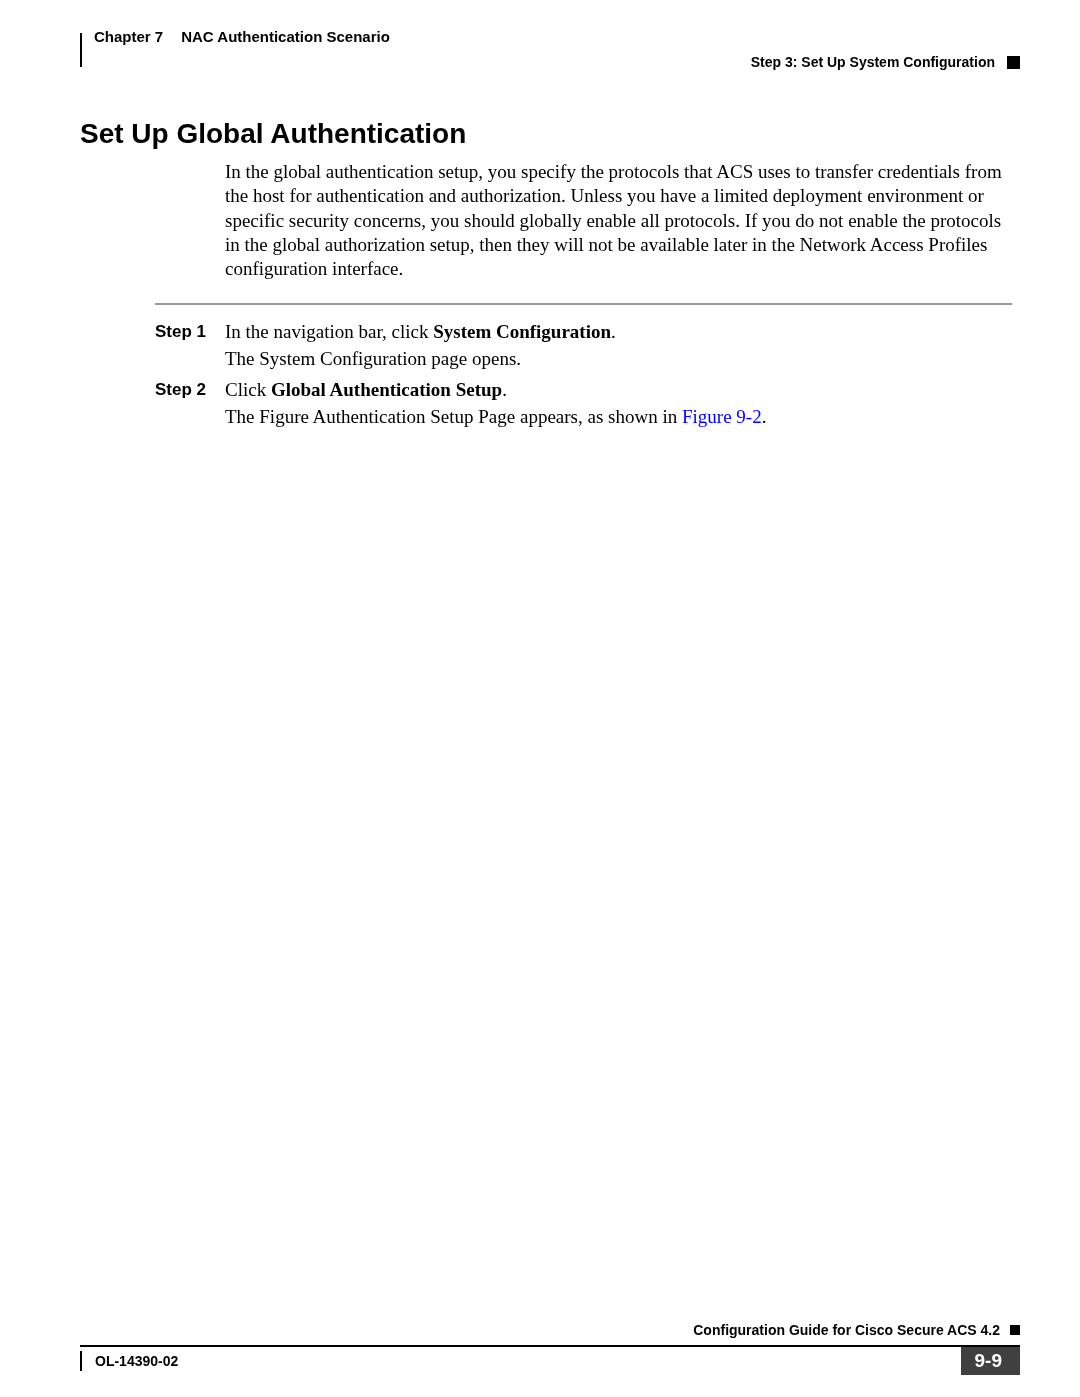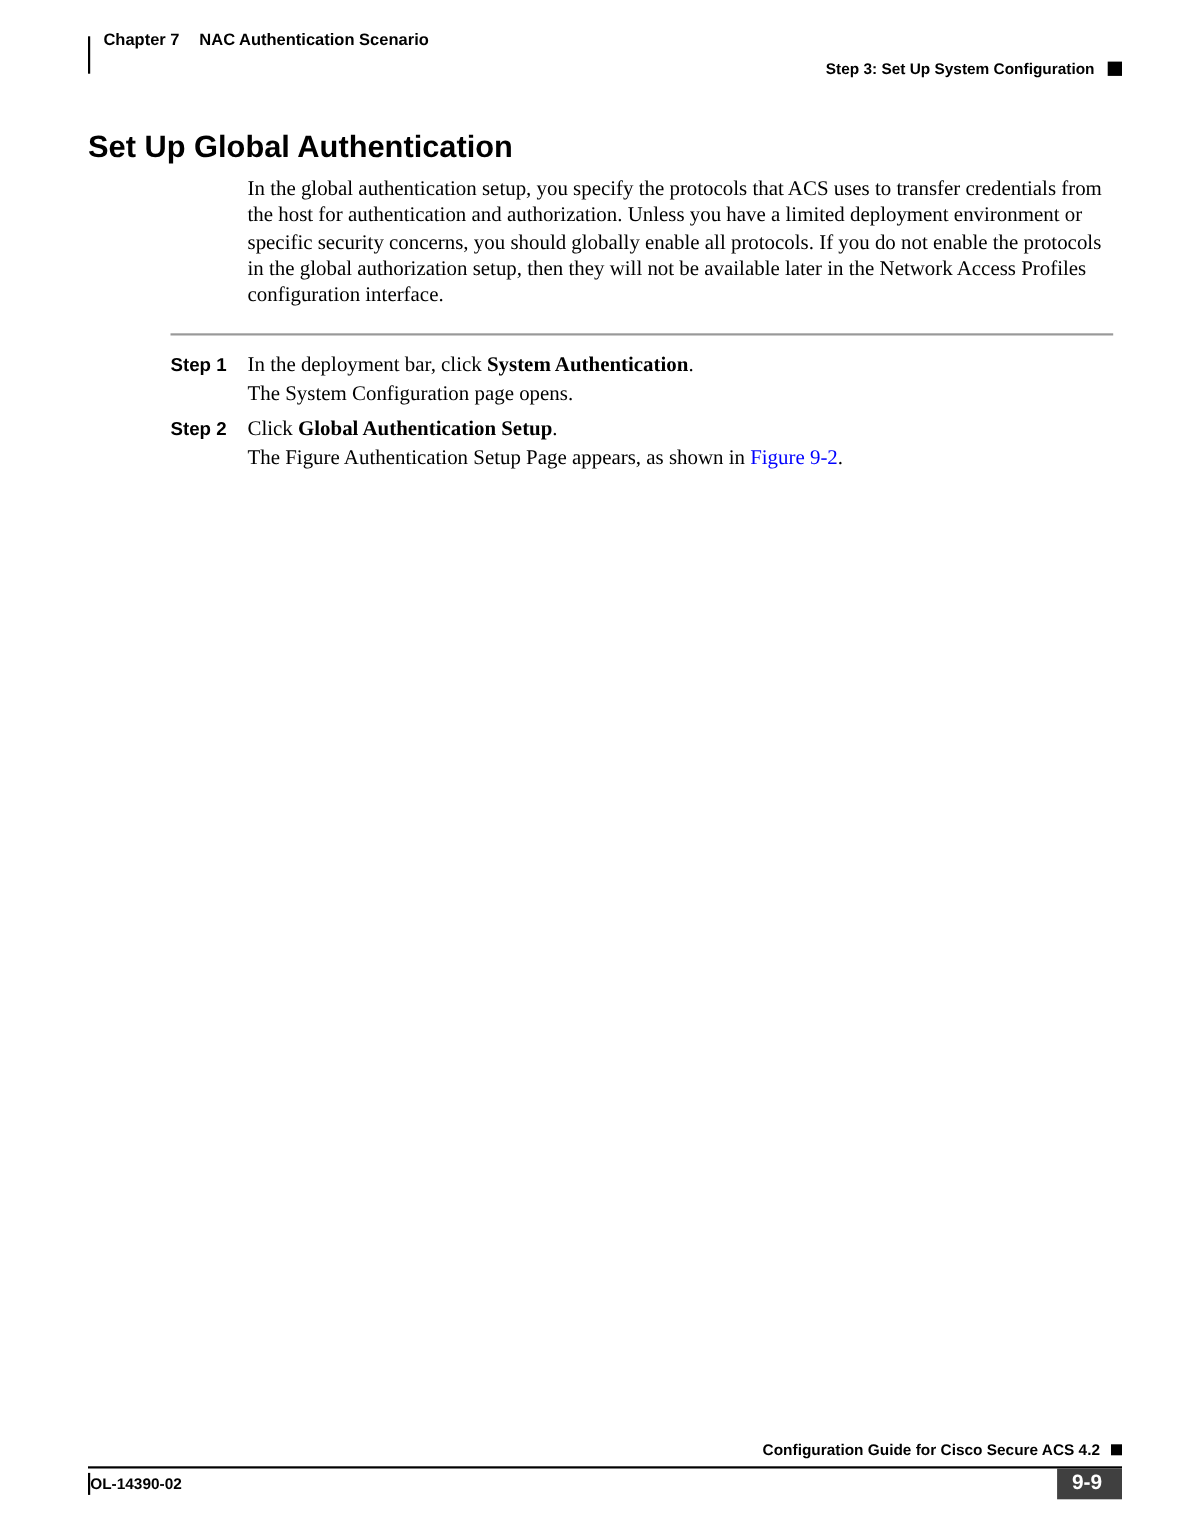--- a/index.html
+++ b/index.html
@@ -112,21 +112,21 @@
       line-height: 1.42;
     }
     .step-content .bold {
       font-weight: bold;
     }
     .link {
       color: #0000FF;
     }
     .footer {
       position: absolute;
-      bottom: 34px;
+      bottom: 22px;
       left: 80px;
       right: 60px;
     }
     .footer-rule {
       border: none;
       border-top: 2px solid #000;
       margin-bottom: 0;
     }
     .footer-guide-row {
       display: flex;
@@ -147,20 +147,21 @@
       display: inline-block;
     }
     .footer-bottom {
       display: flex;
       justify-content: space-between;
       align-items: center;
     }
     .footer-left {
       display: flex;
       align-items: center;
+      gap: 13px;
     }
     .footer-left-border {
       width: 2px;
       height: 20px;
       background: #000;
     }
     .footer-ol {
       font-family: Arial, Helvetica, sans-serif;
       font-weight: bold;
       font-size: 14px;
@@ -194,21 +195,21 @@
 <div class="body-content">
   <p class="paragraph">In the global authentication setup, you specify the protocols that ACS uses to transfer credentials from the host for authentication and authorization. Unless you have a limited deployment environment or specific security concerns, you should globally enable all protocols. If you do not enable the protocols in the global authorization setup, then they will not be available later in the Network Access Profiles configuration interface.</p>
 </div>
 
 <div class="steps-container">
   <hr class="divider">
 
   <div class="step-row">
     <div class="step-label">Step 1</div>
     <div class="step-content">
-      <span>In the deployment bar, click </span><span class="bold">System Authentication</span><span>.</span><br>
+      <span>In the navigation bar, click </span><span class="bold">System Configuration</span><span>.</span><br>
       <span>The System Configuration page opens.</span>
     </div>
   </div>
 
   <div class="step-row">
     <div class="step-label">Step 2</div>
     <div class="step-content">
       <span>Click </span><span class="bold">Global Authentication Setup</span><span>.</span><br>
       <span>The Figure Authentication Setup Page appears, as shown in </span><span class="link">Figure 9-2</span><span>.</span>
     </div>

